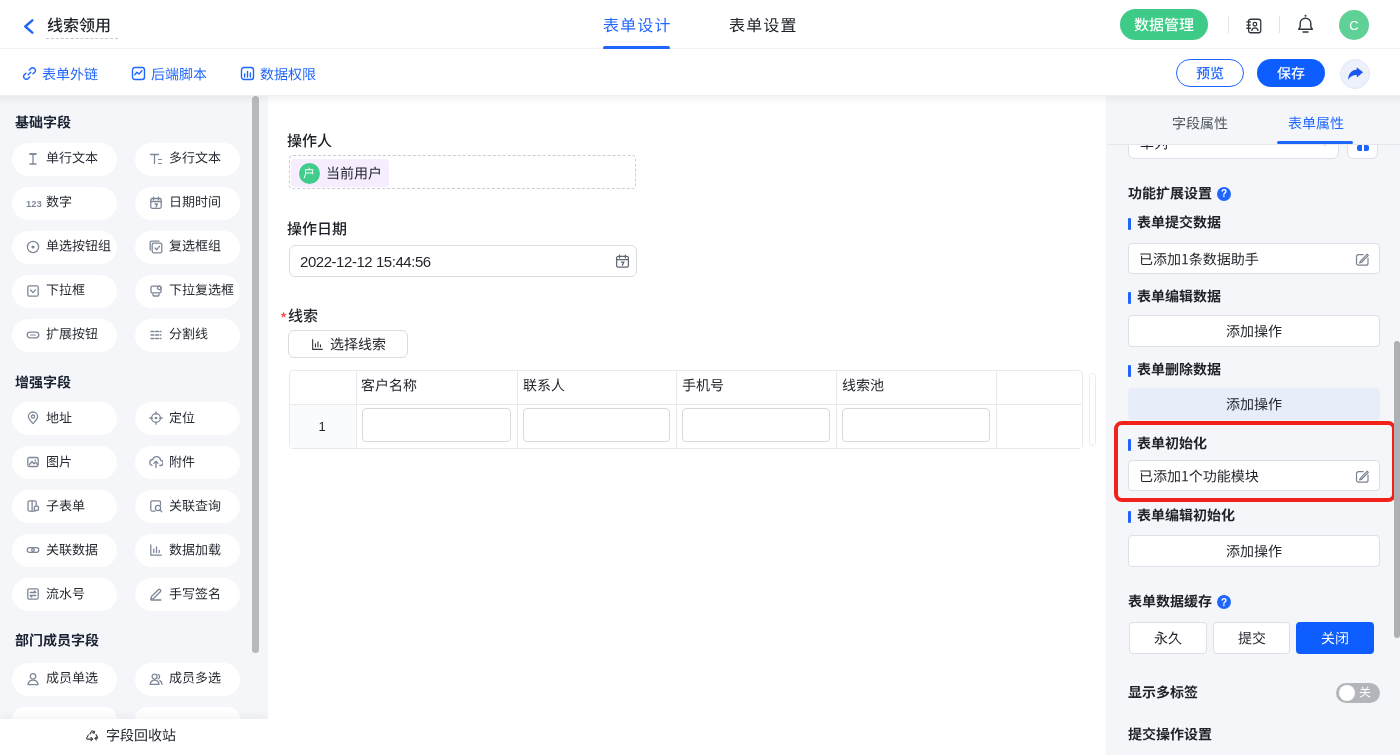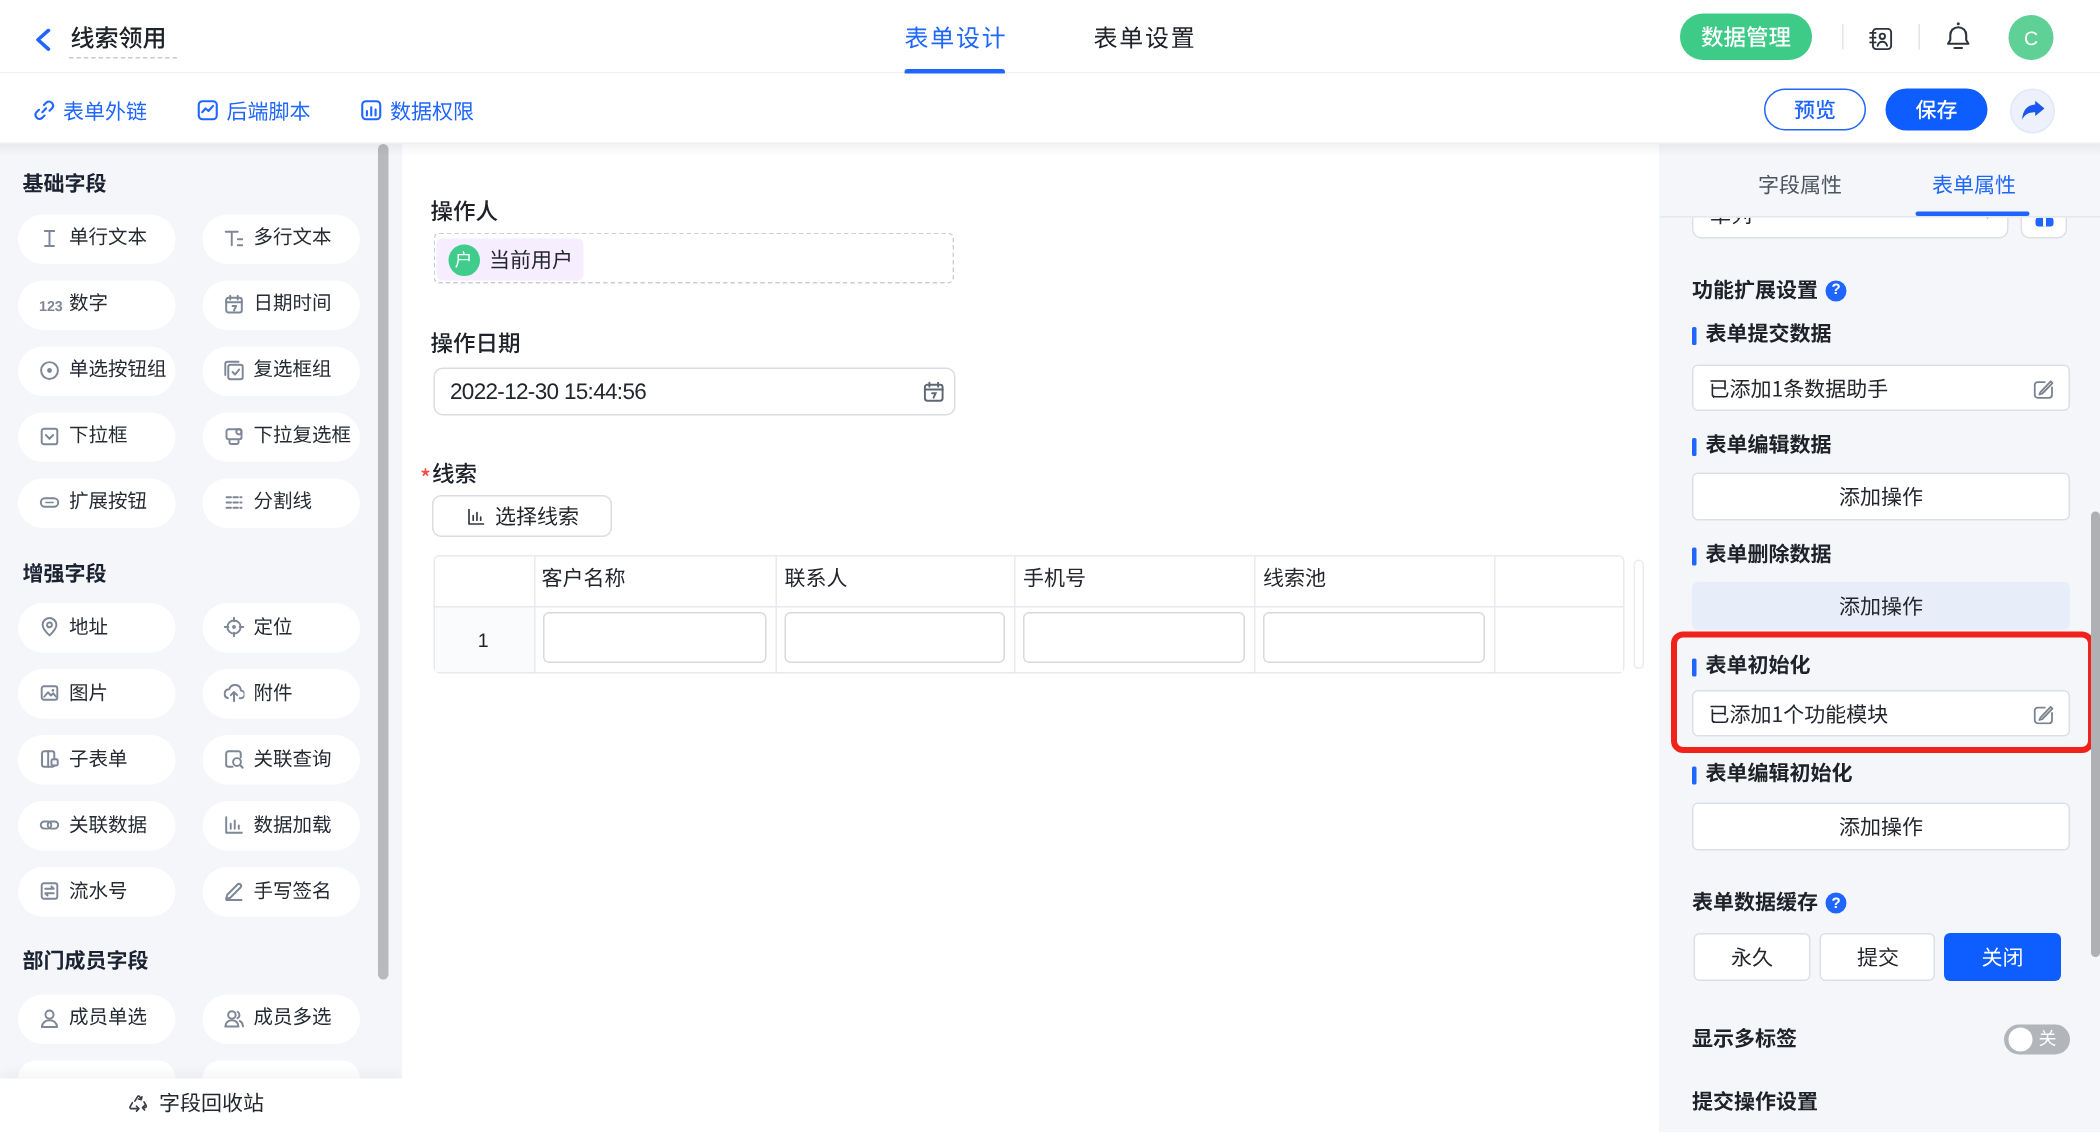--- a/index.html
+++ b/index.html
@@ -493,21 +493,21 @@
   </div>
 <div style="position:absolute;left:287px;top:221px;">
     <svg width="60.0" height="15" viewBox="0 0 4000.0 1000" style="display:block" fill="#1f2329">
       <path transform="translate(0.0,880) scale(1,-1)" d="M540 736H749V649H540ZM458 805V580H836V805ZM434 473H544V376H434ZM743 473H857V376H743ZM148 844V648H43V560H148V358C104 343 64 330 31 321L54 230L148 264V23C148 11 145 8 134 8C125 8 97 7 66 8C77 -16 88 -53 91 -76C144 -76 180 -73 204 -59C229 -45 237 -21 237 23V296L333 332L318 416L237 388V560H327V648H237V844ZM346 240V162H550C482 95 378 37 276 8C296 -9 322 -43 335 -65C432 -31 528 29 600 103V-86H690V107C751 38 833 -23 912 -57C926 -34 952 -1 972 15C886 44 795 101 737 162H955V240H690V309H935V539H669V311H620V539H362V309H600V240Z"></path>
       <path transform="translate(1000.0,880) scale(1,-1)" d="M521 833C473 688 393 542 304 450C325 435 362 402 376 385C425 439 472 510 514 588H570V-84H667V151H956V240H667V374H942V461H667V588H966V679H560C579 722 597 766 613 810ZM270 840C216 692 126 546 30 451C47 429 74 376 83 353C111 382 139 415 166 452V-83H262V601C300 669 334 741 362 812Z"></path>
       <path transform="translate(2000.0,880) scale(1,-1)" d="M264 344H739V88H264ZM264 438V684H739V438ZM167 780V-73H264V-7H739V-69H841V780Z"></path>
       <path transform="translate(3000.0,880) scale(1,-1)" d="M167 142C138 78 86 13 32 -30C54 -43 91 -69 108 -85C162 -36 221 42 257 117ZM313 105C352 58 399 -7 418 -48L495 -3C473 38 425 100 386 145ZM840 711V569H662V711ZM573 797V432C573 288 567 98 486 -34C507 -43 546 -71 562 -88C619 5 645 132 655 252H840V29C840 13 835 9 820 8C806 8 756 7 707 9C720 -15 732 -56 735 -81C810 -82 859 -80 890 -64C921 -49 932 -22 932 28V797ZM840 485V337H660L662 432V485ZM372 833V718H215V833H129V718H47V635H129V241H35V158H528V241H460V635H531V718H460V833ZM215 635H372V559H215ZM215 485H372V402H215ZM215 327H372V241H215Z"></path>
     </svg>
   </div>
 <div class="abs" style="left:289px;top:245px;width:348px;height:32px;border-radius:6px;border:1px solid #d9dce1;background:#fff"></div>
-<div class="abs" style="left:300px;top:253.5px;font-size:15px;line-height:15px;color:#23262c;letter-spacing:-0.45px">2022-12-30 15:44:56</div>
+<div class="abs" style="left:300px;top:253.5px;font-size:15px;line-height:15px;color:#23262c;letter-spacing:-0.45px">2022-12-12 15:44:56</div>
 <svg class="abs" style="left:614.5px;top:254px" width="15" height="15" viewBox="0 0 14 14" fill="none" stroke="#606774" stroke-width="1.2" stroke-linecap="round">
     <rect x="1.5" y="2.3" width="11" height="10" rx="1.5"></rect>
     <path d="M1.5 5.3h11M4.3 1v2.5M9.7 1v2.5"></path>
     <path d="M6 7.6h2.2l-1.3 2.8"></path>
   </svg>
 <div style="position:absolute;left:279.8px;top:311px;">
     <svg width="7.3" height="15" viewBox="0 0 484.0 1000" style="display:block" fill="#f54a45">
       <path transform="translate(0.0,880) scale(1,-1)" d="M159 448 242 545 325 448 377 486 312 594 425 643 405 704 285 676 274 801H209L198 676L78 704L58 643L171 594L107 486Z"></path>
     </svg>
   </div>

